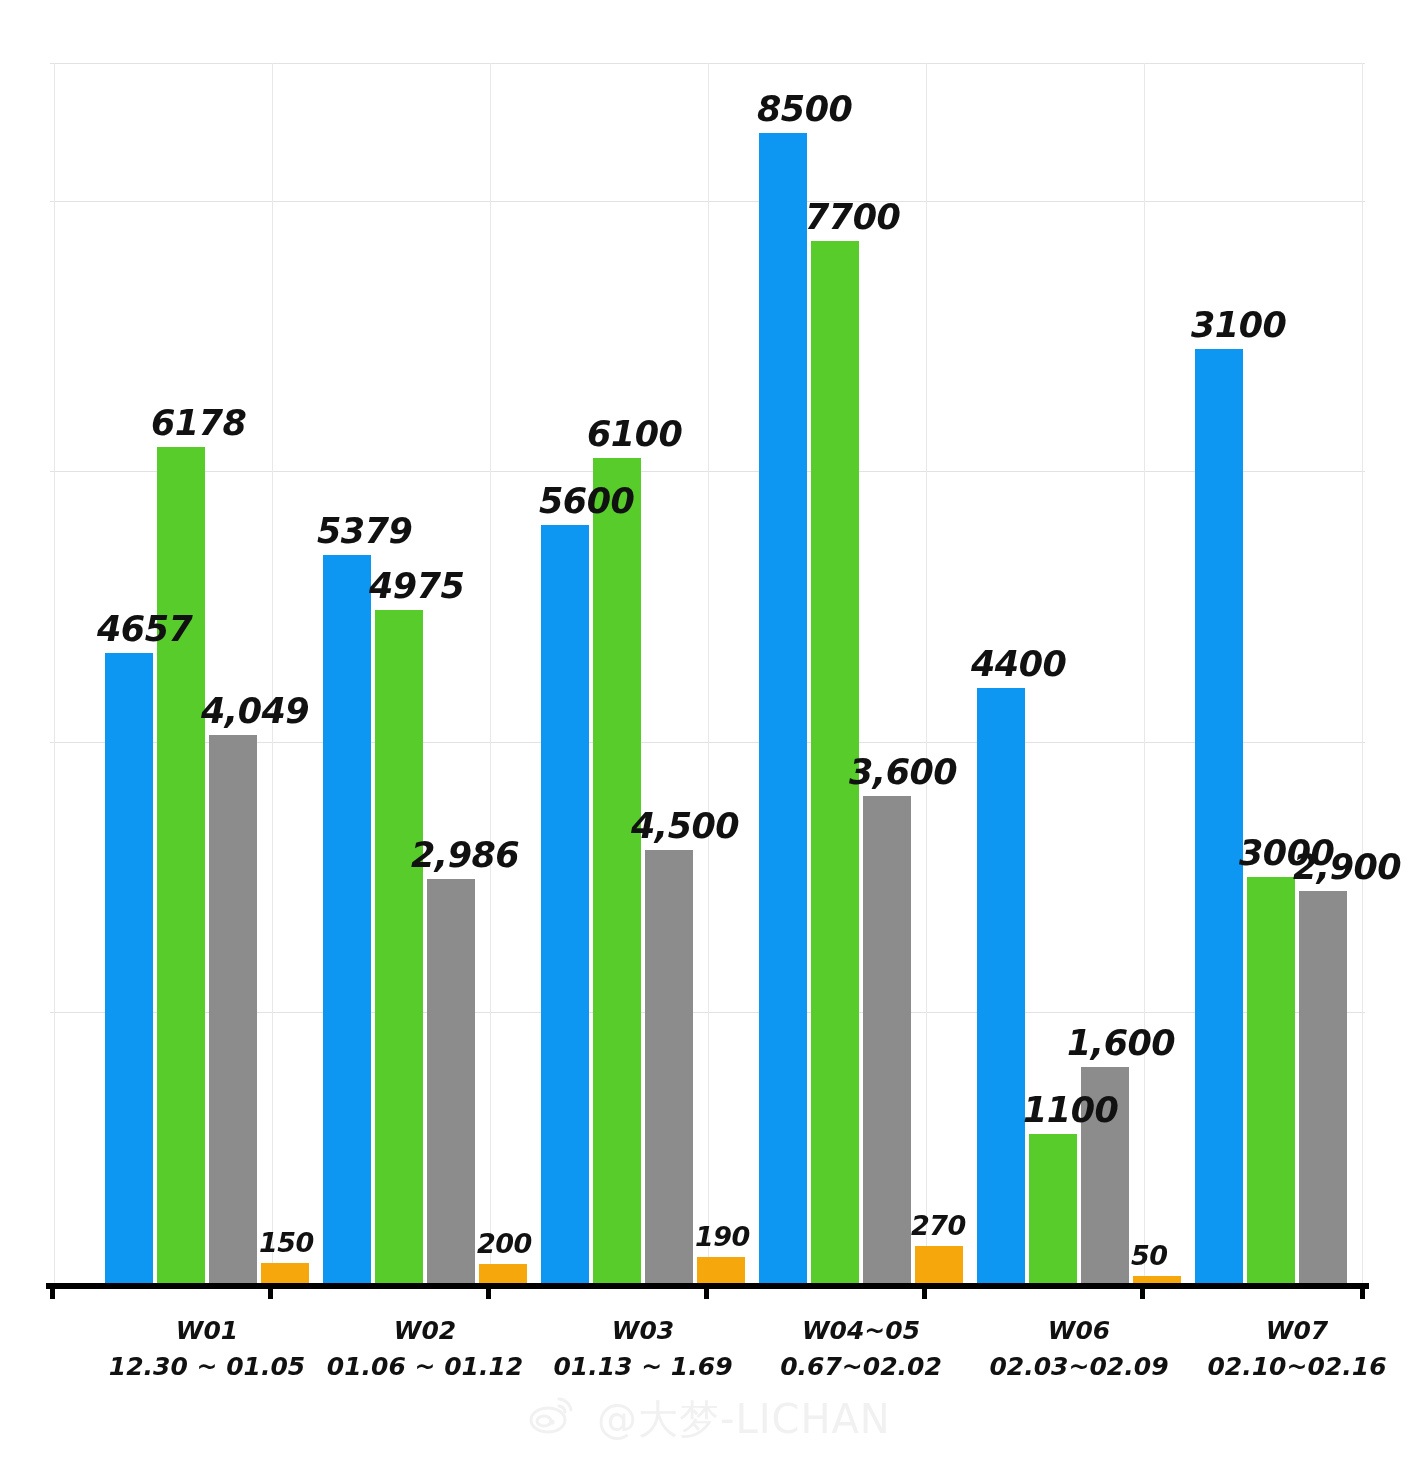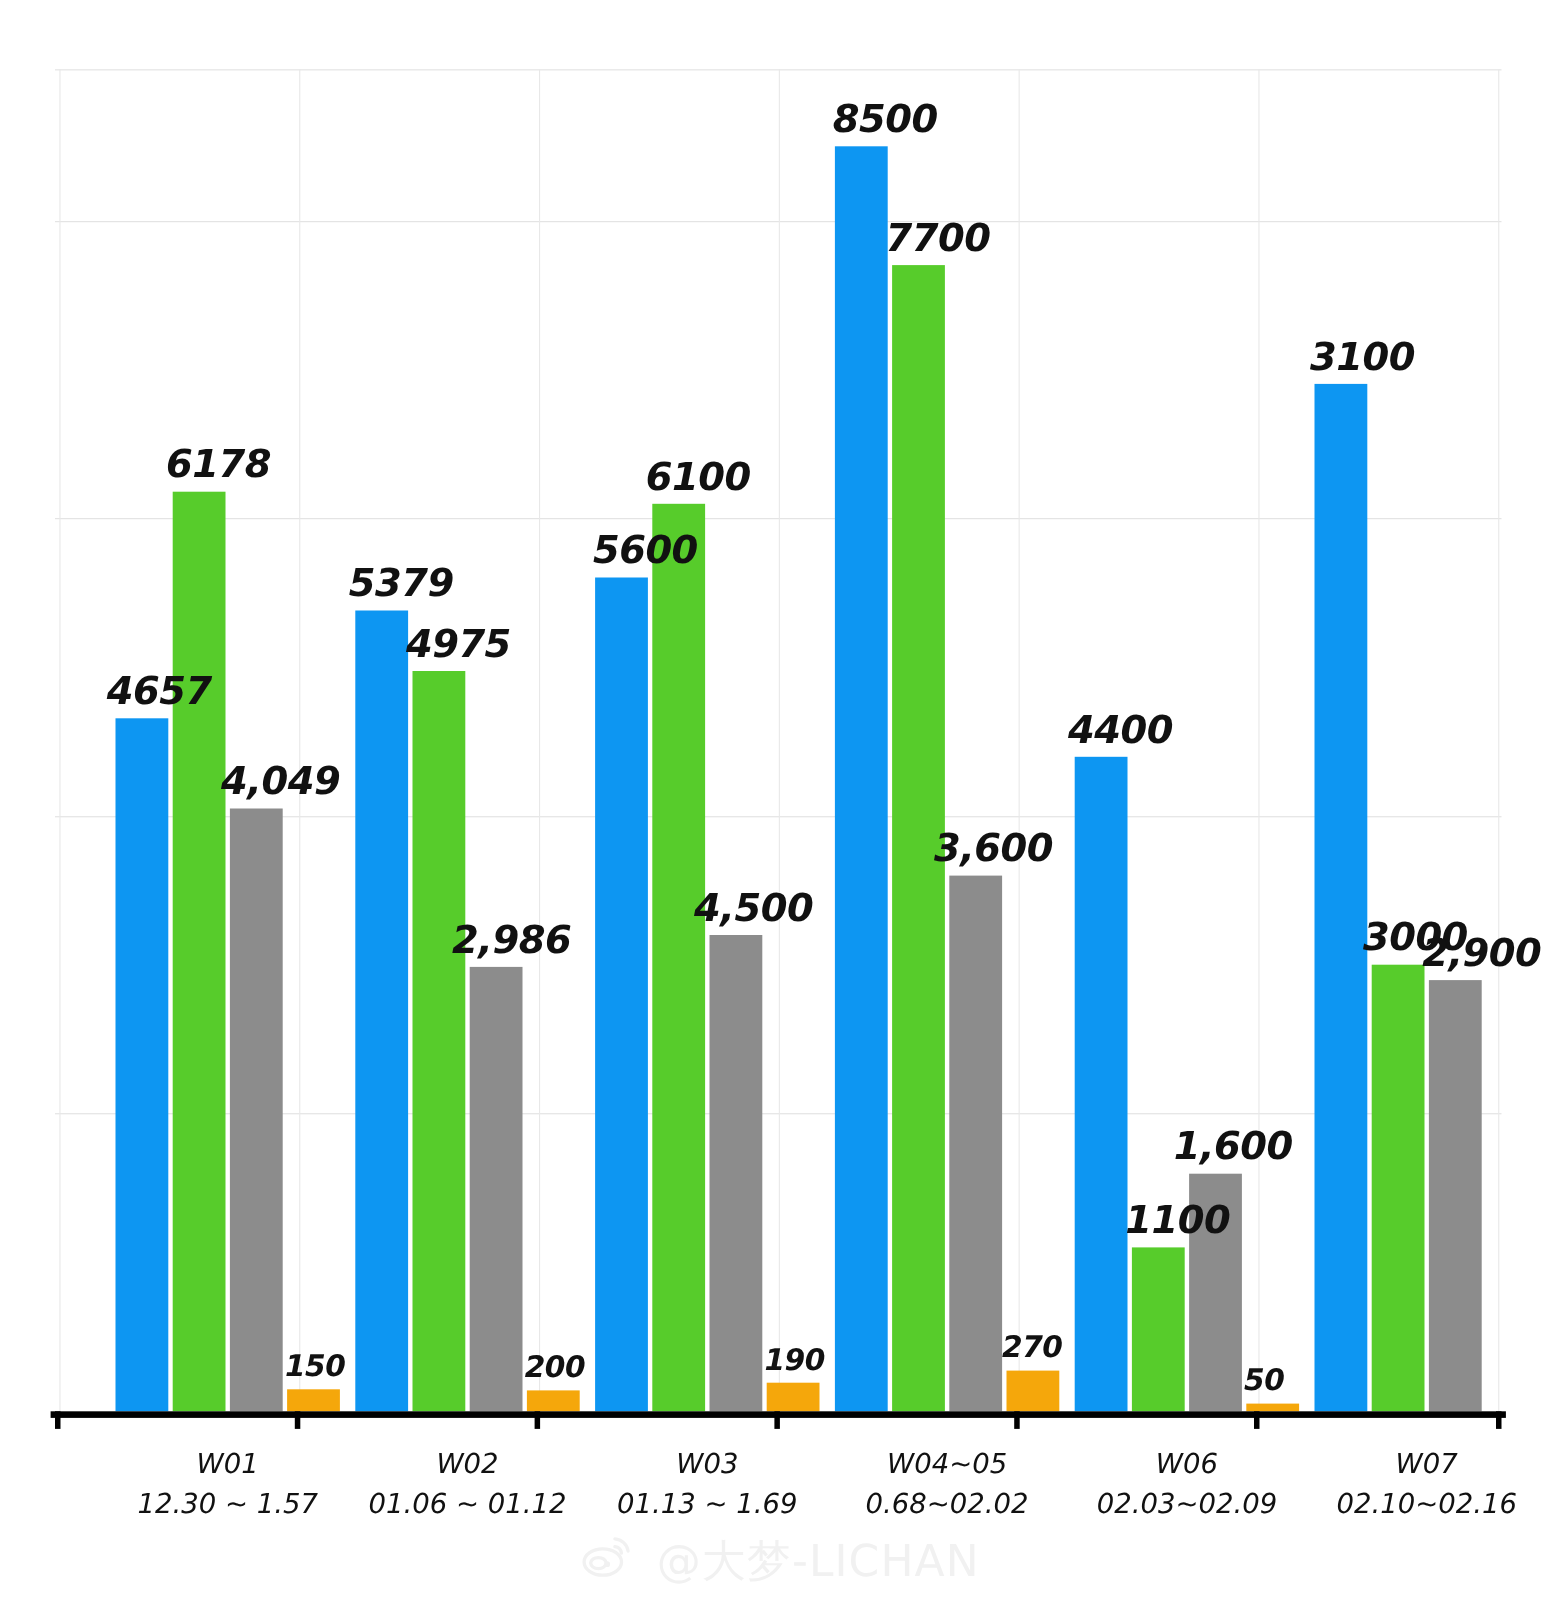--- a/index.html
+++ b/index.html
@@ -81,21 +81,21 @@
     white-space: nowrap;
     letter-spacing: -0.5px;
   }
 
   
   .cat-label {
     position: absolute;
     text-align: center;
     font-family: "DejaVu Sans", sans-serif;
     font-style: italic;
-    font-weight: normal;
+    font-weight: bold;
     color: #111111;
     line-height: 1.45;
     white-space: nowrap;
   }
   .cat-label .cat-name { font-size: 25px; display: block; }
   .cat-label .cat-range { font-size: 25px; display: block; }
 
   
   .watermark {
     position: absolute;
@@ -198,33 +198,33 @@
       <div class="bar-label" style="font-size: 27px; left: 259px; top: 1226.7px;">150</div>
       <div class="bar-label" style="font-size: 27px; left: 477px; top: 1228.06px;">200</div>
       <div class="bar-label" style="font-size: 27px; left: 695px; top: 1221.29px;">190</div>
       <div class="bar-label" style="font-size: 27px; left: 911px; top: 1210.47px;">270</div>
       <div class="bar-label" style="font-size: 27px; left: 1131px; top: 1240.23px;">50</div>
     </div>
 
   <div id="catlabels">
       <div class="cat-label" style="left: 87px; top: 1313px; width: 240px;">
         <span class="cat-name">W01</span>
-        <span class="cat-range">12.30 ~ 1.57</span>
+        <span class="cat-range">12.30 ~ 01.05</span>
       </div>
       <div class="cat-label" style="left: 305px; top: 1313px; width: 240px;">
         <span class="cat-name">W02</span>
         <span class="cat-range">01.06 ~ 01.12</span>
       </div>
       <div class="cat-label" style="left: 523px; top: 1313px; width: 240px;">
         <span class="cat-name">W03</span>
         <span class="cat-range">01.13 ~ 1.69</span>
       </div>
       <div class="cat-label" style="left: 741px; top: 1313px; width: 240px;">
         <span class="cat-name">W04~05</span>
-        <span class="cat-range">0.68~02.02</span>
+        <span class="cat-range">0.67~02.02</span>
       </div>
       <div class="cat-label" style="left: 959px; top: 1313px; width: 240px;">
         <span class="cat-name">W06</span>
         <span class="cat-range">02.03~02.09</span>
       </div>
       <div class="cat-label" style="left: 1177px; top: 1313px; width: 240px;">
         <span class="cat-name">W07</span>
         <span class="cat-range">02.10~02.16</span>
       </div>
     </div>

